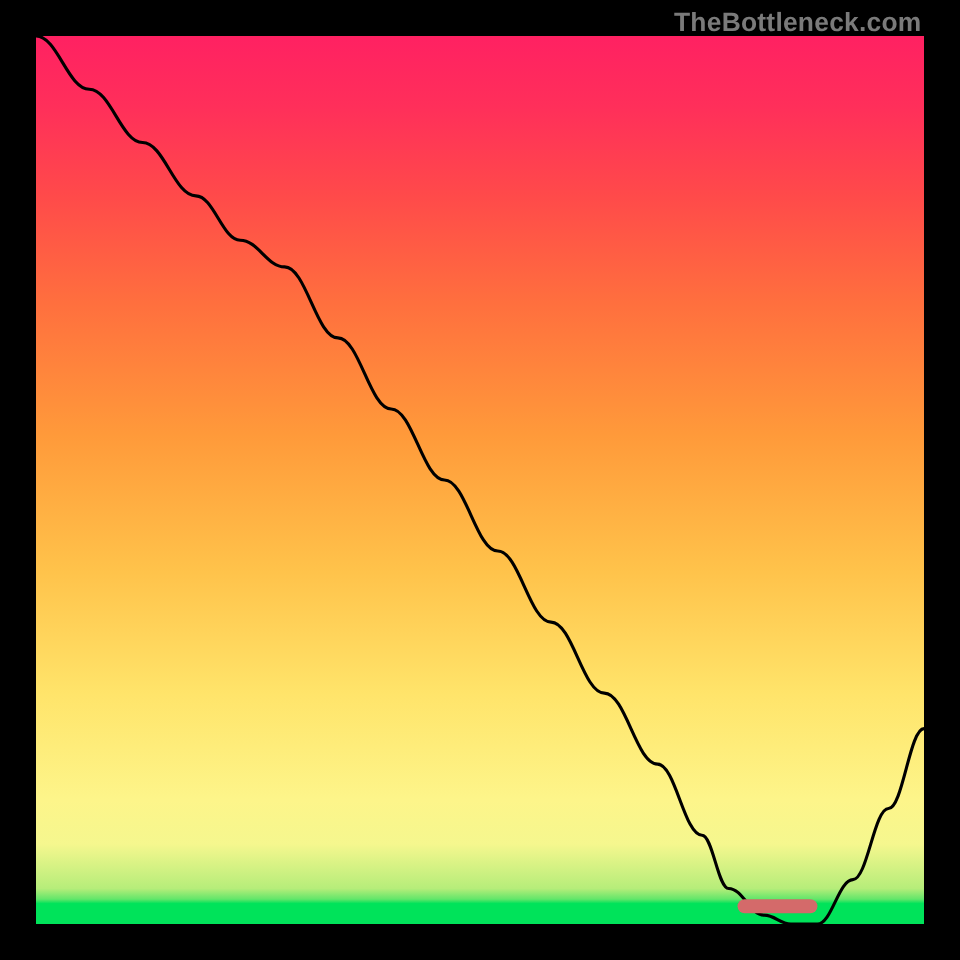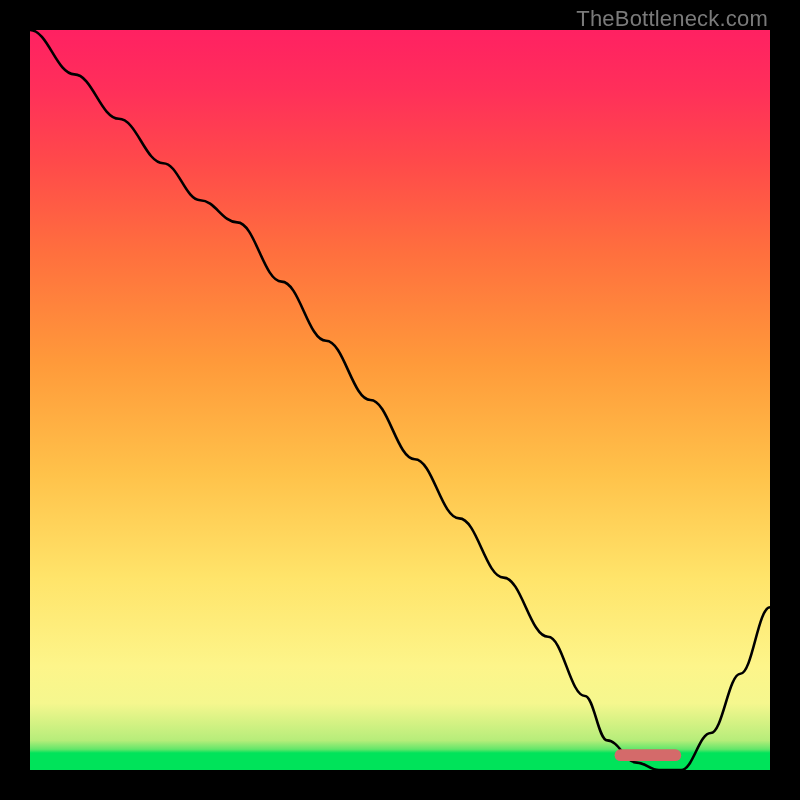--- a/index.html
+++ b/index.html
@@ -47,21 +47,21 @@
   .curve-svg {
     position: absolute;
     inset: 0;
   }
   .watermark {
     position: absolute;
     top: 6px;
     right: 32px;
     color: #7a7a7a;
     font-size: 22px;
-    font-weight: 400;
+    font-weight: 700;
     letter-spacing: 0.2px;
   }
 </style>
 </head>
 <body>
 
 <div class="frame">
   <div class="watermark">TheBottleneck.com</div>
 
   <div class="plot-area">

